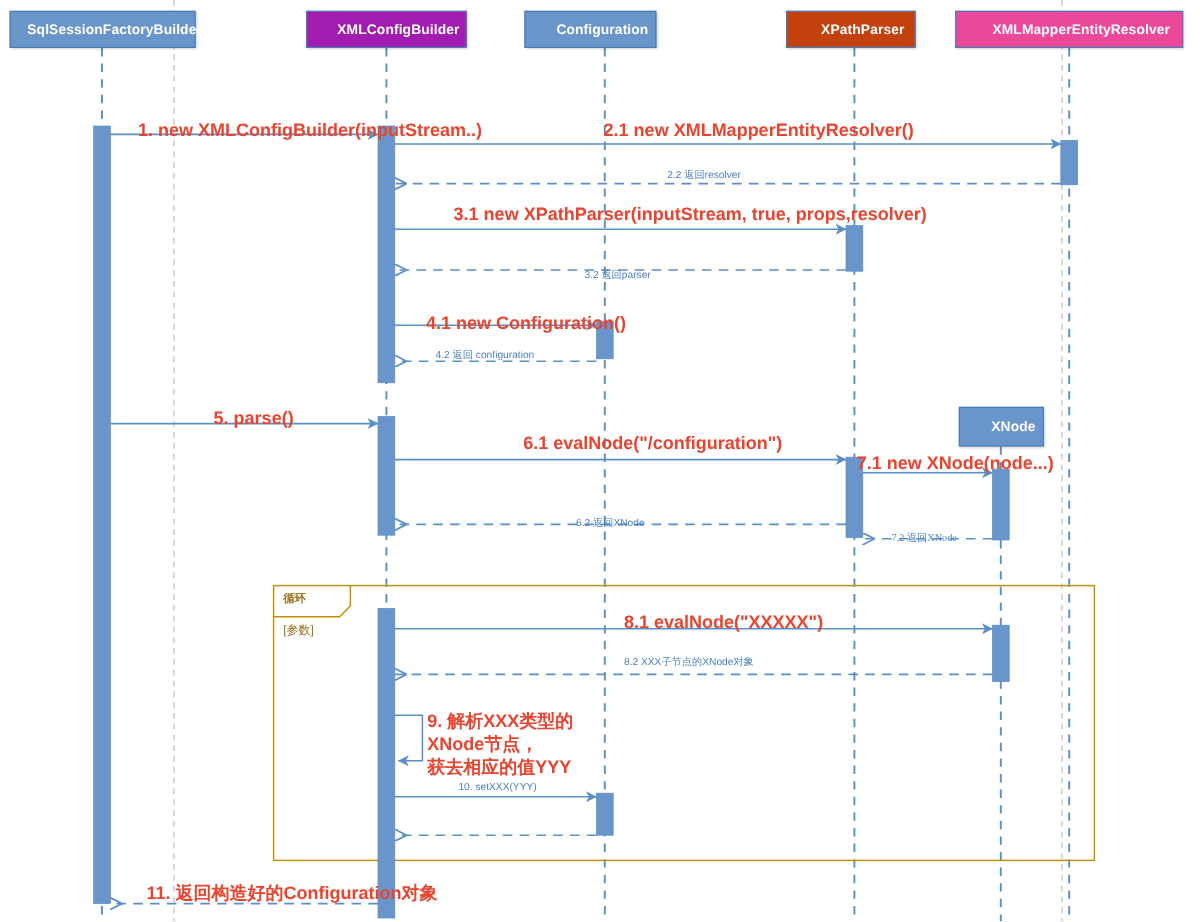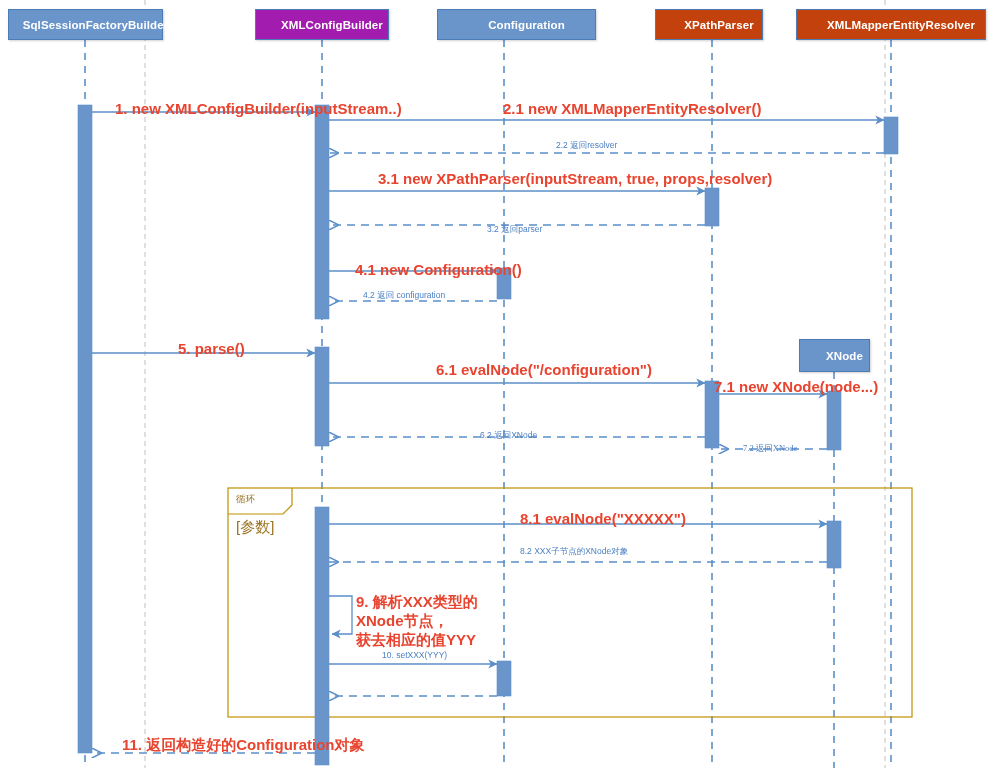--- a/index.html
+++ b/index.html
@@ -39,26 +39,26 @@
   }
   .msg-label.red{color:#E8442F;font-weight:bold;font-size:15px;}
   .msg-label.blue{color:#4a7fc1;font-weight:normal;font-size:8.5px;}
   .msg-label.center{text-align:left;white-space:normal;}
 
   
   .frag-label{
     position:absolute;
     font-size:9.5px;
     color:#9a7321;
-    font-weight:normal;
+    font-weight:bold;
     white-space:nowrap;
   }
   .frag-guard{
     position:absolute;
-    font-size:15px;
+    font-size:10px;
     color:#9a7321;
     white-space:nowrap;
   }
 </style>
 </head>
 <body>
 
 <div id="diagram">
 
   <svg id="canvas" xmlns="http://www.w3.org/2000/svg">
@@ -121,27 +121,27 @@
       </g>
   </svg>
 
   <div id="actor-layer">
       <div class="actor-box" style="left: 8px; top: 9px; width: 155px; height: 31px; background: rgb(106, 149, 203); border-color: rgb(76, 124, 181);">
         <span>SqlSessionFactoryBuilder</span>
       </div>
       <div class="actor-box" style="left: 255px; top: 9px; width: 134px; height: 31px; background: #a21caf; border-color: rgb(76, 124, 181);">
         <span>XMLConfigBuilder</span>
       </div>
-      <div class="actor-box" style="left: 437px; top: 9px; width: 159px; height: 31px; background: rgb(106, 149, 203); border-color: rgb(76, 124, 181);">
+      <div class="actor-box" style="left: 437px; top: 9px; width: 110px; height: 31px; background: rgb(106, 149, 203); border-color: rgb(76, 124, 181);">
         <span>Configuration</span>
       </div>
       <div class="actor-box" style="left: 655px; top: 9px; width: 108px; height: 31px; background: #c2410c; border-color: rgb(76, 124, 181);">
         <span>XPathParser</span>
       </div>
-      <div class="actor-box" style="left: 796px; top: 9px; width: 190px; height: 31px; background: #c2410c; border-color: rgb(76, 124, 181);">
+      <div class="actor-box" style="left: 796px; top: 9px; width: 190px; height: 31px; background: #ec4899; border-color: rgb(76, 124, 181);">
         <span>XMLMapperEntityResolver</span>
       </div>
       <div class="actor-box" style="left: 799px; top: 339px; width: 71px; height: 33px; background: rgb(106, 149, 203); border-color: rgb(76, 124, 181);">
         <span>XNode</span>
       </div>
     </div>
   <div id="label-layer">
       <div class="msg-label red" style="left: 115px; top: 100px;">1. new XMLConfigBuilder(inputStream..)</div>
       <div class="msg-label red" style="left: 503px; top: 100px;">2.1 new XMLMapperEntityResolver()</div>
       <div class="msg-label blue" style="left: 556px; top: 140px;">2.2 返回resolver</div>

